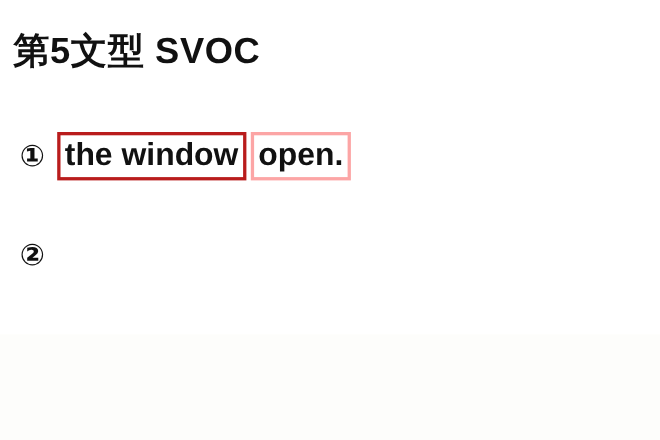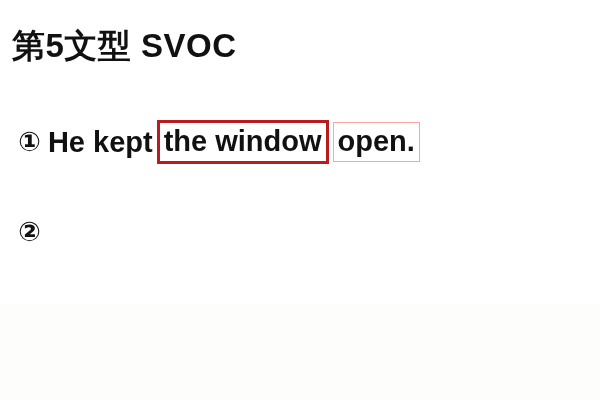--- a/index.html
+++ b/index.html
@@ -67,21 +67,21 @@
   .box {
     display: inline-block;
     box-sizing: border-box;
     padding: 4px 4px 5px 4px;
     background: transparent;
   }
   .box-object {
     border: 3px solid #b91c1c;
   }
   .box-complement {
-    border: 1px solid #fca5a5;
+    border: 3px solid #fca5a5;
   }
   .gap-sm { display: inline-block; width: 4px; }
 
   
   .explanation {
     position: absolute;
     left: 40px;
     top: 293px;
     font-size: 35px;
     font-weight: bold;
@@ -96,21 +96,20 @@
 </style>
 </head>
 <body>
 
 <div class="slide">
 
   <div class="title">第5文型 SVOC</div>
 
   <div class="example example-1">
     <span class="marker">①</span>
-    <span class="plain-seg">He kept</span>
     <span class="gap-sm"></span>
     <span class="box box-object">the window</span>
     <span class="gap-sm"></span>
     <span class="box box-complement">open.</span>
   </div>
 
   <div class="example example-2">
     <span class="marker">②</span>
     <span class="gap-sm"></span>
     <span class="gap-sm"></span>

